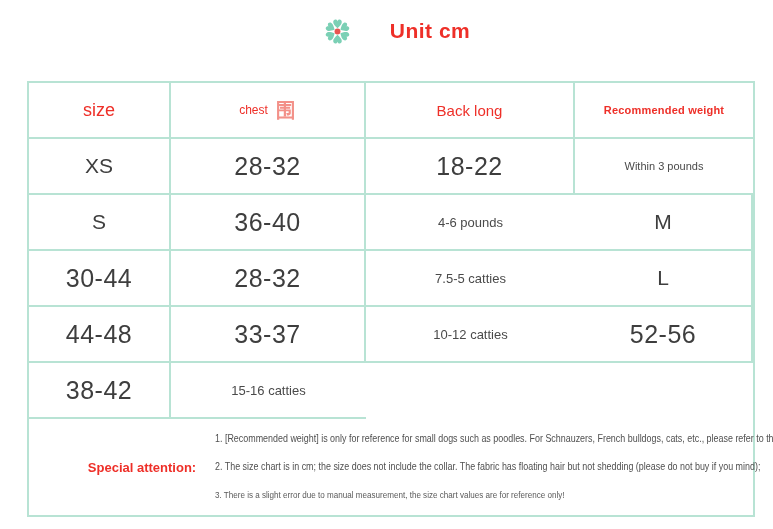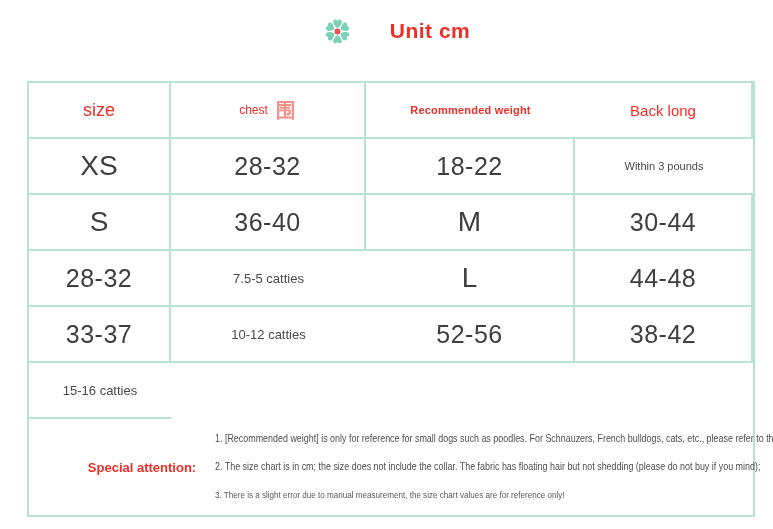--- a/index.html
+++ b/index.html
@@ -26,21 +26,21 @@
     border:2px solid var(--mint);display:grid;
     grid-template-columns:142px 195px 209px 178px;background:#fff;}
   .cell{height:56px;border-right:2px solid var(--mint);border-bottom:2px solid var(--mint);
     display:flex;align-items:center;justify-content:center;background:#fff;}
   .cell.lastcol{border-right:none;}
   .h-size{font-size:18px;color:var(--red);}
   .h-chest{font-size:12px;color:var(--red);}
   .seal{font-size:20px;line-height:20px;color:var(--seal);font-weight:bold;margin-left:8px;}
   .h-back{font-size:15px;color:var(--red);}
   .h-weight{font-size:11px;color:var(--red);font-weight:bold;letter-spacing:0.2px;}
-  .d-size{font-size:28px;color:var(--dark);text-align:center;}
+  .d-size{font-size:21px;color:var(--dark);text-align:center;}
   .d-num{font-size:25px;color:var(--dark);letter-spacing:0.5px;}
   .d-weight{font-size:13px;color:#4a4a4a;}
   .d-weight.sm{font-size:11px;}
 
   
   .notes-cell{grid-column:1 / -1;height:96px;border-right:none;border-bottom:none;
     display:flex;align-items:stretch;justify-content:flex-start;}
   .notes-label{width:146px;display:flex;align-items:center;justify-content:center;
     color:var(--red);font-size:13px;font-weight:bold;white-space:nowrap;margin-left:40px;}
   .notes-list{flex:1;padding-top:13px;min-width:0;}
@@ -82,45 +82,48 @@
 
   <div class="tbl">
 
     <div class="cell">
       <span class="h-size">size</span>
     </div>
     <div class="cell">
       <span class="h-chest">chest</span>
       <span class="seal">围</span>
     </div>
+    <div class="cell">
+      <span class="h-back">Back long</span>
+    </div>
     <div class="cell lastcol">
       <span class="h-weight">Recommended weight</span>
-    </div>
-    <div class="cell">
-      <span class="h-back">Back long</span>
     </div>
 
     <div class="cell">
       <span class="d-size">XS</span>
       </div>
     <div class="cell">
       <span class="d-num">28-32</span>
       </div>
     <div class="cell">
       <span class="d-num">18-22</span>
       </div>
     <div class="cell lastcol">
       <span class="d-weight sm">Within 3 pounds</span>
       </div>
 
     <div class="cell">
       <span class="d-size">S</span>
       </div>
     <div class="cell">
       <span class="d-num">36-40</span>
+      </div>
+    <div class="cell lastcol">
+      <span class="d-weight">4-6 pounds</span>
       </div>
 
     <div class="cell">
       <span class="d-size">M</span>
       </div>
     <div class="cell">
       <span class="d-num">30-44</span>
       </div>
     <div class="cell">
       <span class="d-num">28-32</span>

